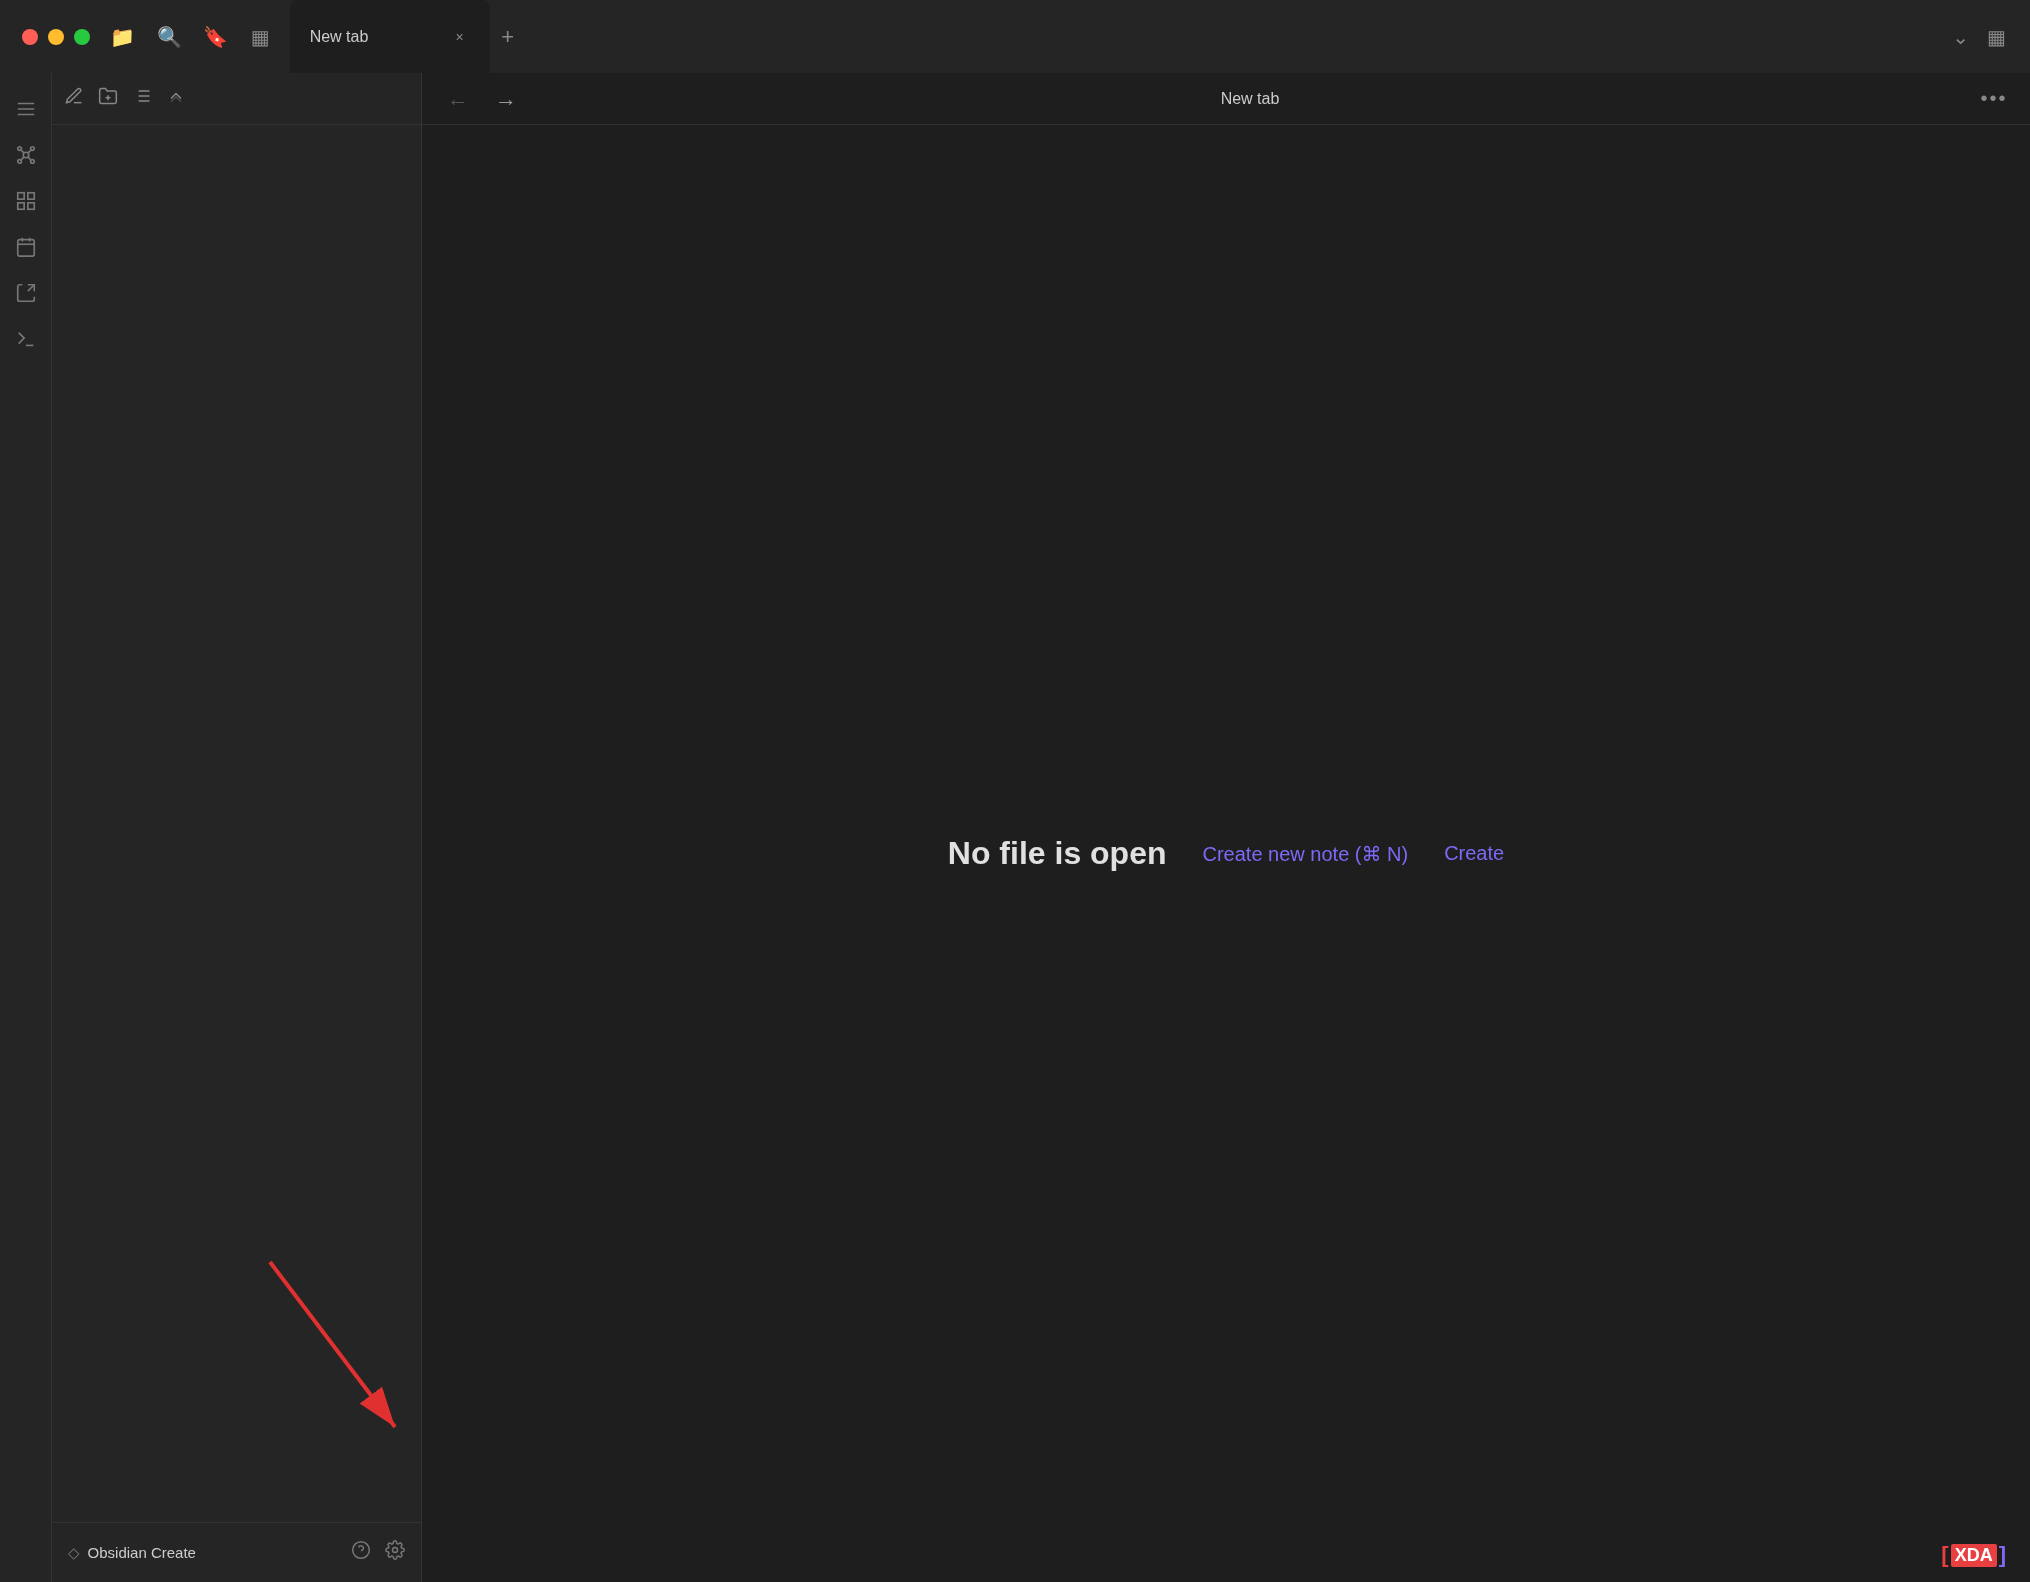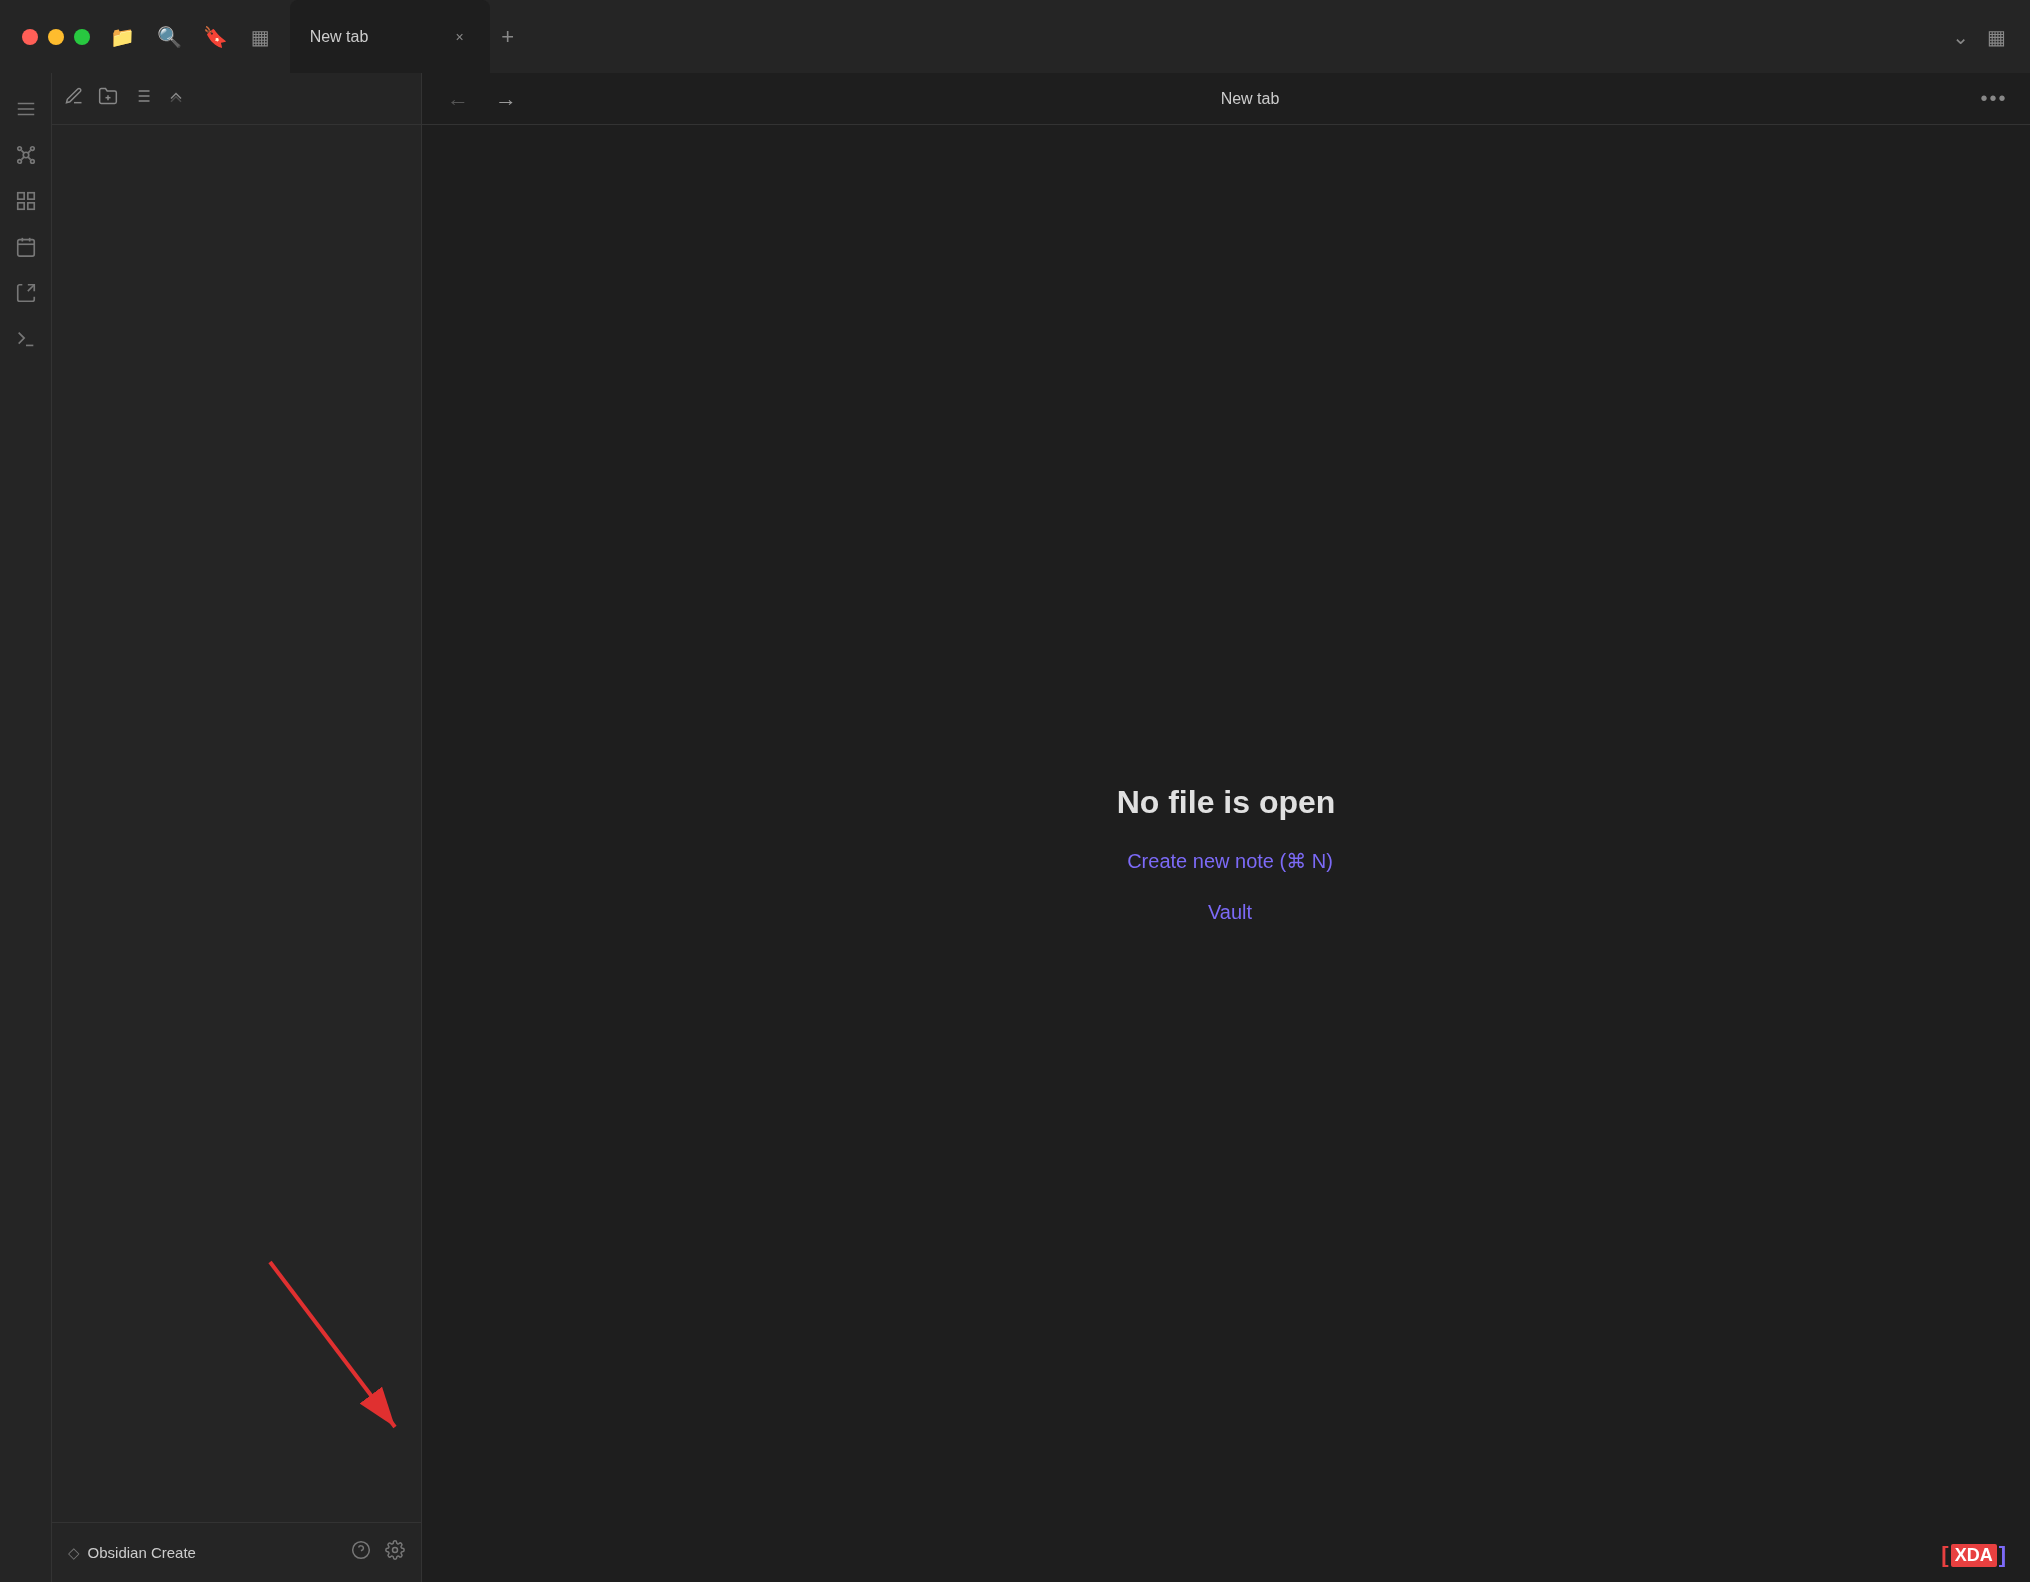--- a/index.html
+++ b/index.html
@@ -223,21 +223,21 @@
       display: flex;
       align-items: center;
       justify-content: center;
       border-radius: 4px;
       letter-spacing: 2px;
     }
 
     .main-content {
       flex: 1;
       display: flex;
-      flex-direction: column;
+      flex-direction: row;
       align-items: center;
       justify-content: center;
       gap: 28px;
     }
 
     .no-file-title {
       color: #e0e0e0;
       font-size: 32px;
       font-weight: 700;
     }
@@ -445,21 +445,21 @@
   <div class="main-toolbar">
     <span class="nav-btn">←</span>
     <span class="nav-btn active">→</span>
     <span class="main-title">New tab</span>
     <span class="more-btn">•••</span>
   </div>
 
   <div class="main-content">
     <h2 class="no-file-title">No file is open</h2>
     <a class="action-link">Create new note (⌘ N)</a>
-    <a class="action-link">Vault</a>
+    <a class="action-link">Create</a>
   </div>
 </div>
 
 <div class="bottom-bar">
   <span class="vault-icon">◇</span>
   <span class="vault-name">Obsidian Create</span>
   <div class="bottom-bar-icons">
     <span class="bottom-bar-icon">
       <svg width="20" height="20" viewBox="0 0 24 24" fill="none" stroke="#777" stroke-width="1.8">
         <circle cx="12" cy="12" r="10"></circle>

